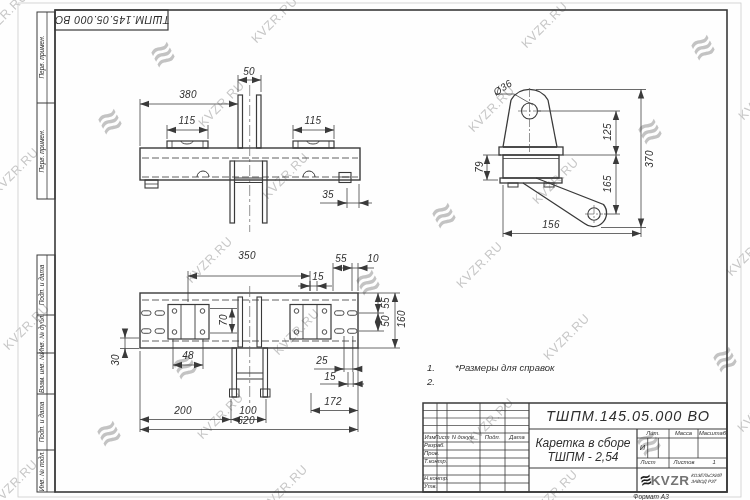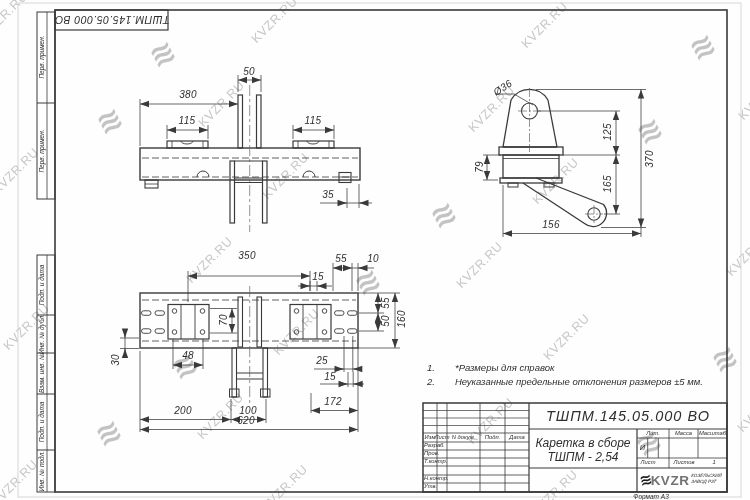--- a/index.html
+++ b/index.html
@@ -351,21 +351,20 @@
   <div class="lbl" style="left:183px;top:411px">200</div>
   <div class="lbl" style="left:248px;top:411px">100</div>
   <div class="lbl" style="left:246px;top:421px">620</div>
 
   <div class="note-row" style="left:427px;top:363px">
     <span>1.</span>
     <span>*Размеры для справок</span>
   </div>
   <div class="note-row" style="left:427px;top:377px">
     <span>2.</span>
-    <span>Неуказанные предельные отклонения размеров  ±5 мм.</span>
   </div>
 
   <div class="tb big" style="left:628px;top:416px">ТШПМ.145.05.000  ВО</div>
   <div class="tb name" style="left:583px;top:443px">Каретка в сборе</div>
   <div class="tb name" style="left:583px;top:457px">ТШПМ - 2,54</div>
   <div class="tb" style="left:430px;top:437.5px">Изм</div>
   <div class="tb" style="left:442px;top:437.5px">Лист</div>
   <div class="tb" style="left:463.5px;top:437.5px">N докум.</div>
   <div class="tb" style="left:492.5px;top:437.5px">Подп.</div>
   <div class="tb" style="left:517px;top:437.5px">Дата</div>

